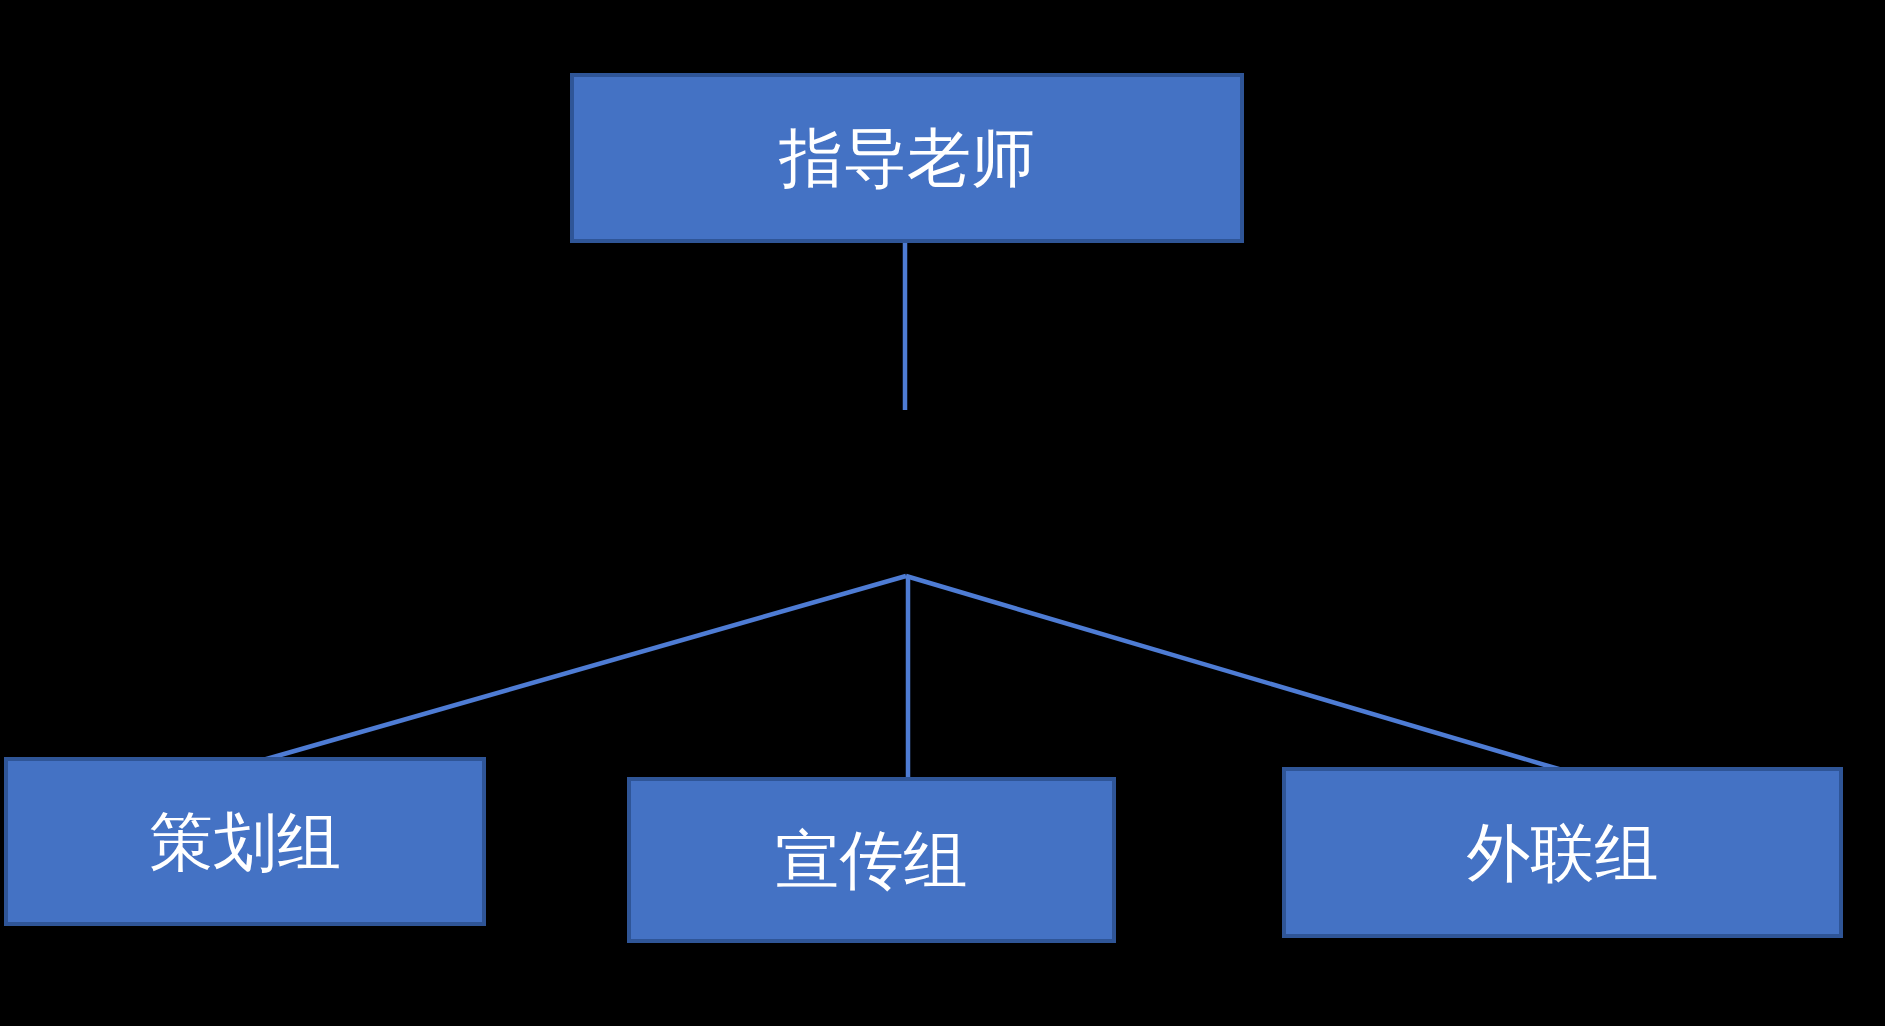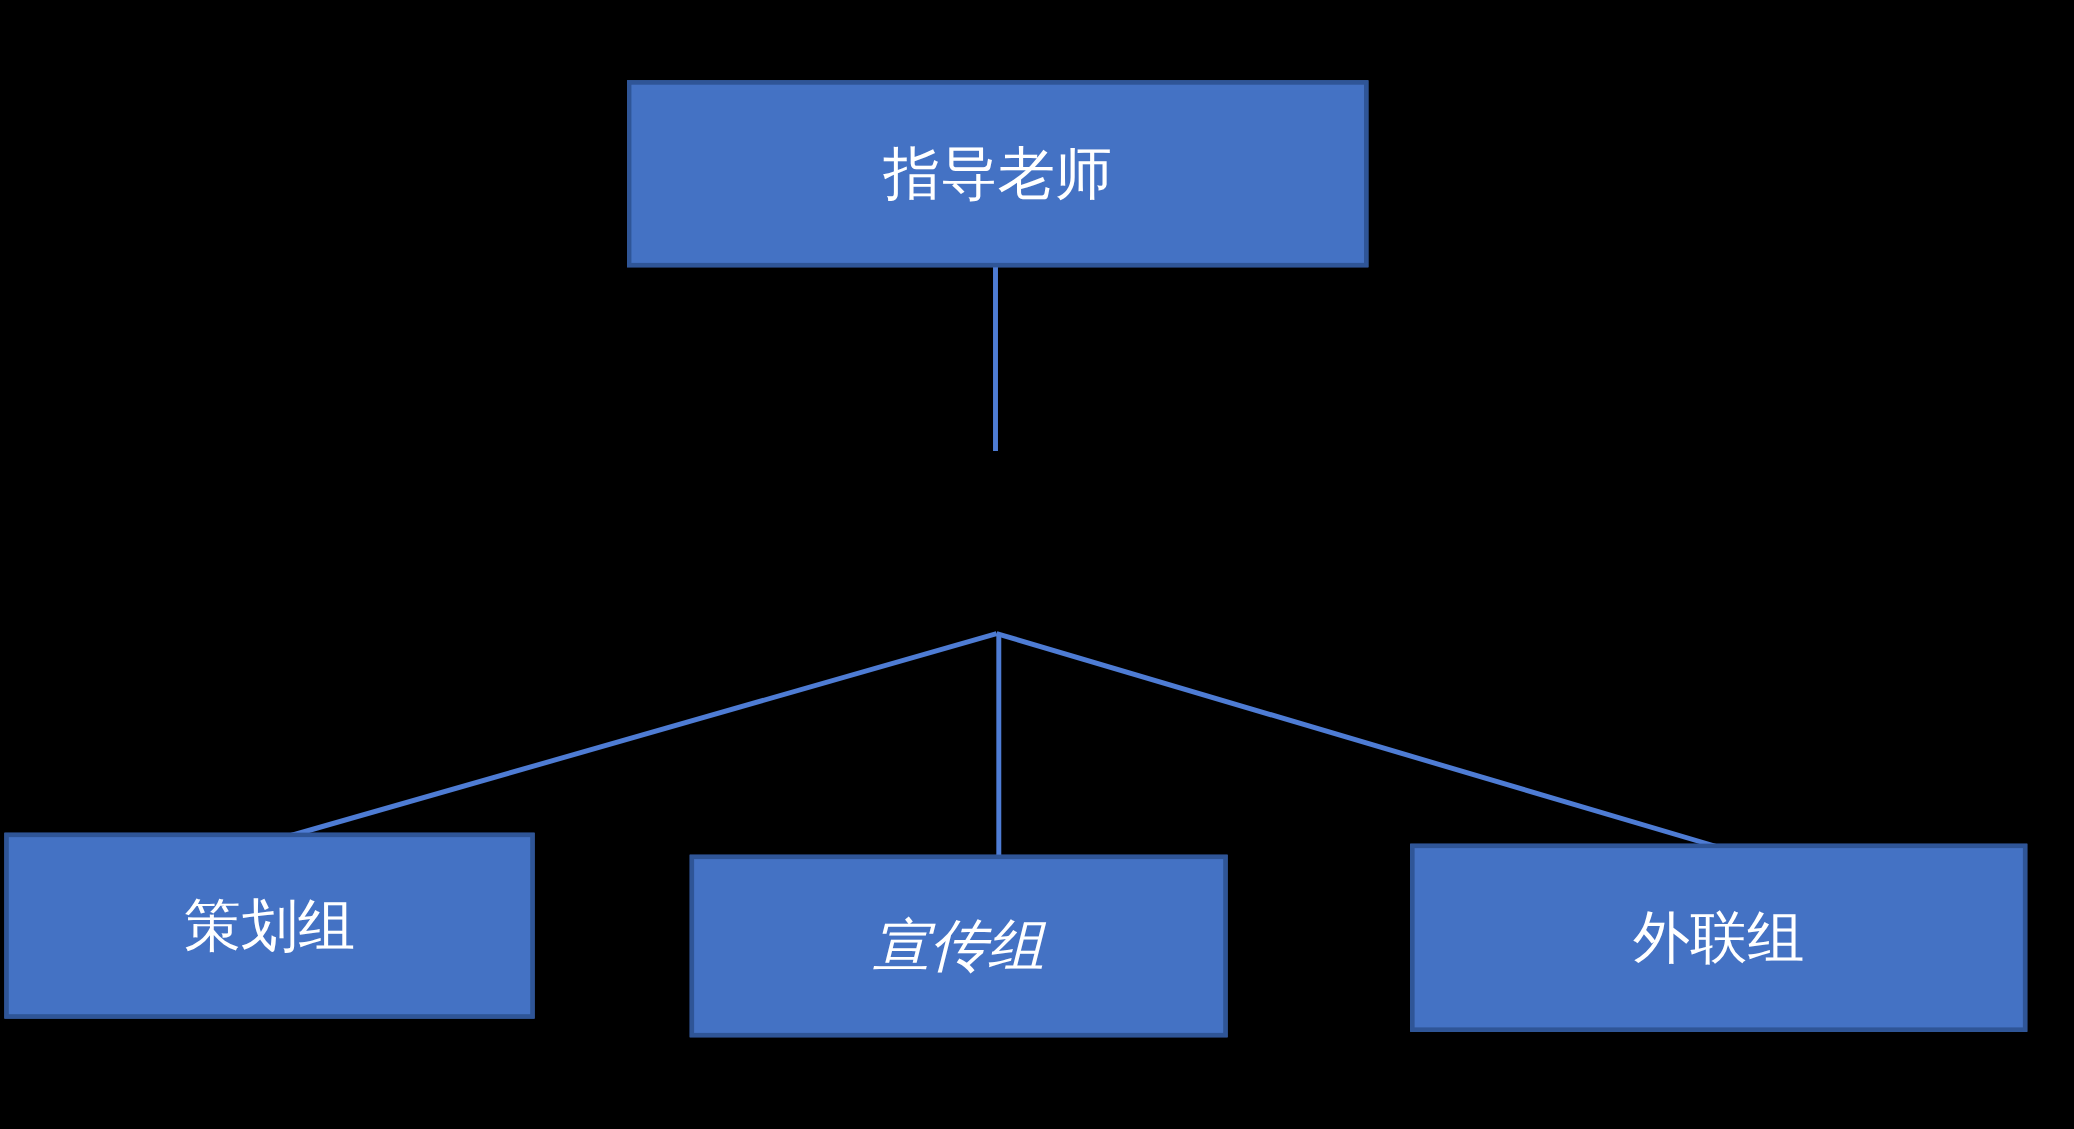--- a/index.html
+++ b/index.html
@@ -26,29 +26,29 @@
   .node {
     position: absolute;
     z-index: 2;
     box-sizing: border-box;
     background: #4472C4;
     border: 4px solid #2F5597;
     display: flex;
     align-items: center;
     justify-content: center;
     color: #FFFFFF;
-    font-size: 52px;
+    font-size: 64px;
     line-height: 1;
     letter-spacing: 0px;
     white-space: nowrap;
   }
   #node-advisor   { left: 570px;  top: 73px;  width: 674px; height: 170px; }
   #node-captains  { left: 639px;  top: 407px; width: 529px; height: 171px; }
   #node-planning  { left: 4px;    top: 757px; width: 482px; height: 169px; text-align: right; }
-  #node-publicity { left: 627px;  top: 777px; width: 489px; height: 166px; font-style: italic; }
+  #node-publicity { left: 627px;  top: 777px; width: 489px; height: 166px; }
   #node-external  { left: 1282px; top: 767px; width: 561px; height: 171px; }
 </style>
 </head>
 <body>
 
 <div class="canvas">
 
   <svg class="edges" width="1885" height="1026">
     <line x1="905" y1="240" x2="905" y2="410" stroke-width="4.5" stroke="#4E7CD4"></line>
     <line x1="906" y1="576" x2="263" y2="760" stroke-width="4.5" stroke="#4E7CD4"></line>

